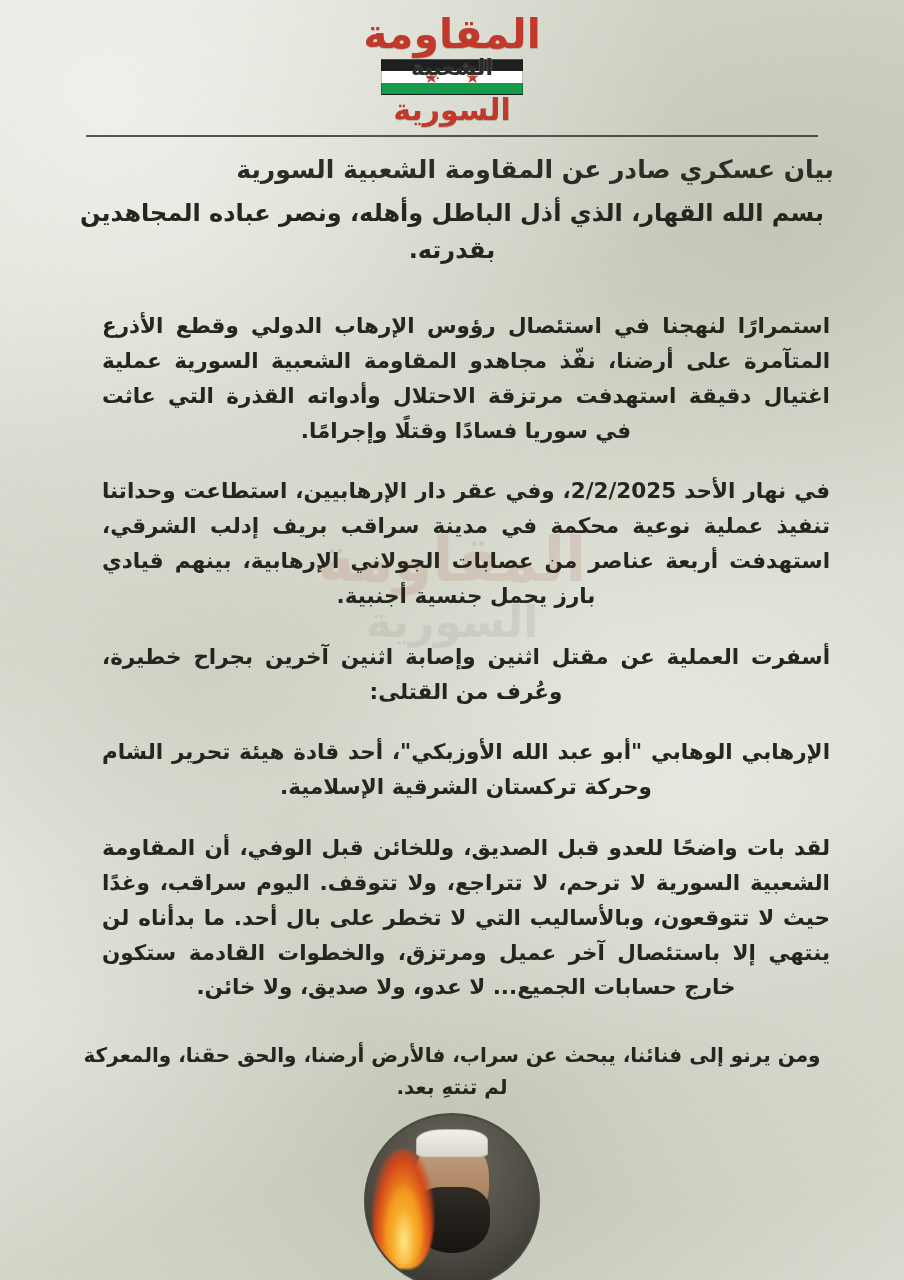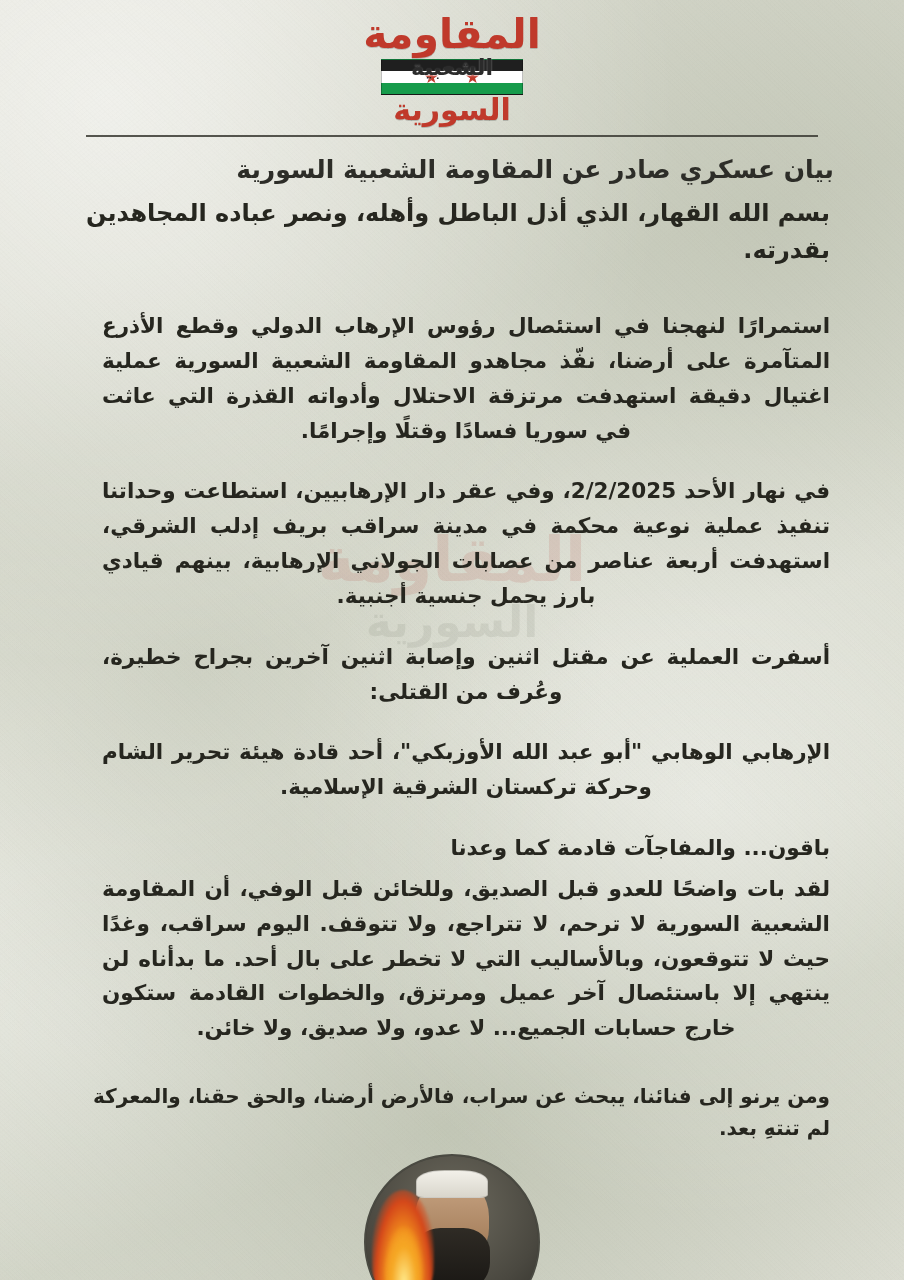--- a/index.html
+++ b/index.html
@@ -143,21 +143,21 @@
     line-height: 1.35;
   }
 
   .body-text {
     margin: 0 74px;
     color: #26261f;
   }
   .para {
     font-size: 21.5px;
     line-height: 1.62;
-    text-align: right;
+    text-align: center;
     margin: 0 0 26px 0;
     font-weight: 600;
   }
   .para.just {
     text-align: justify;
     text-align-last: center;
     margin-left: 28px;
   }
   .bismillah {
     font-size: 24px;
@@ -263,21 +263,20 @@
   <div class="rule"></div>
 
   <div class="doc-title">بيان عسكري صادر عن المقاومة الشعبية السورية</div>
 
   <div class="body-text">
     <p class="para bismillah">بسم الله القهار، الذي أذل الباطل وأهله، ونصر عباده المجاهدين بقدرته.</p>
     <p class="para just">استمرارًا لنهجنا في استئصال رؤوس الإرهاب الدولي وقطع الأذرع المتآمرة على أرضنا، نفّذ مجاهدو المقاومة الشعبية السورية عملية اغتيال دقيقة استهدفت مرتزقة الاحتلال وأدواته القذرة التي عاثت في سوريا فسادًا وقتلًا وإجرامًا.</p>
     <p class="para just">في نهار الأحد 2/2/2025، وفي عقر دار الإرهابيين، استطاعت وحداتنا تنفيذ عملية نوعية محكمة في مدينة سراقب بريف إدلب الشرقي، استهدفت أربعة عناصر من عصابات الجولاني الإرهابية، بينهم قيادي بارز يحمل جنسية أجنبية.</p>
     <p class="para just">أسفرت العملية عن مقتل اثنين وإصابة اثنين آخرين بجراح خطيرة، وعُرف من القتلى:</p>
     <p class="para just">الإرهابي الوهابي "أبو عبد الله الأوزبكي"، أحد قادة هيئة تحرير الشام وحركة تركستان الشرقية الإسلامية.</p>
-    <p class="para tight">باقون... والمفاجآت قادمة كما وعدنا</p>
     <p class="para just">لقد بات واضحًا للعدو قبل الصديق، وللخائن قبل الوفي، أن المقاومة الشعبية السورية لا ترحم، لا تتراجع، ولا تتوقف. اليوم سراقب، وغدًا حيث لا تتوقعون، وبالأساليب التي لا تخطر على بال أحد. ما بدأناه لن ينتهي إلا باستئصال آخر عميل ومرتزق، والخطوات القادمة ستكون خارج حسابات الجميع... لا عدو، ولا صديق، ولا خائن.</p>
     <p class="para closing">ومن يرنو إلى فنائنا، يبحث عن سراب، فالأرض أرضنا، والحق حقنا، والمعركة لم تنتهِ بعد.</p>
   </div>
 
   <div class="portrait-block">
     <div class="portrait">
       <div class="p-sky"></div>
 
       <div class="p-head"></div>
       <div class="p-beard"></div>

